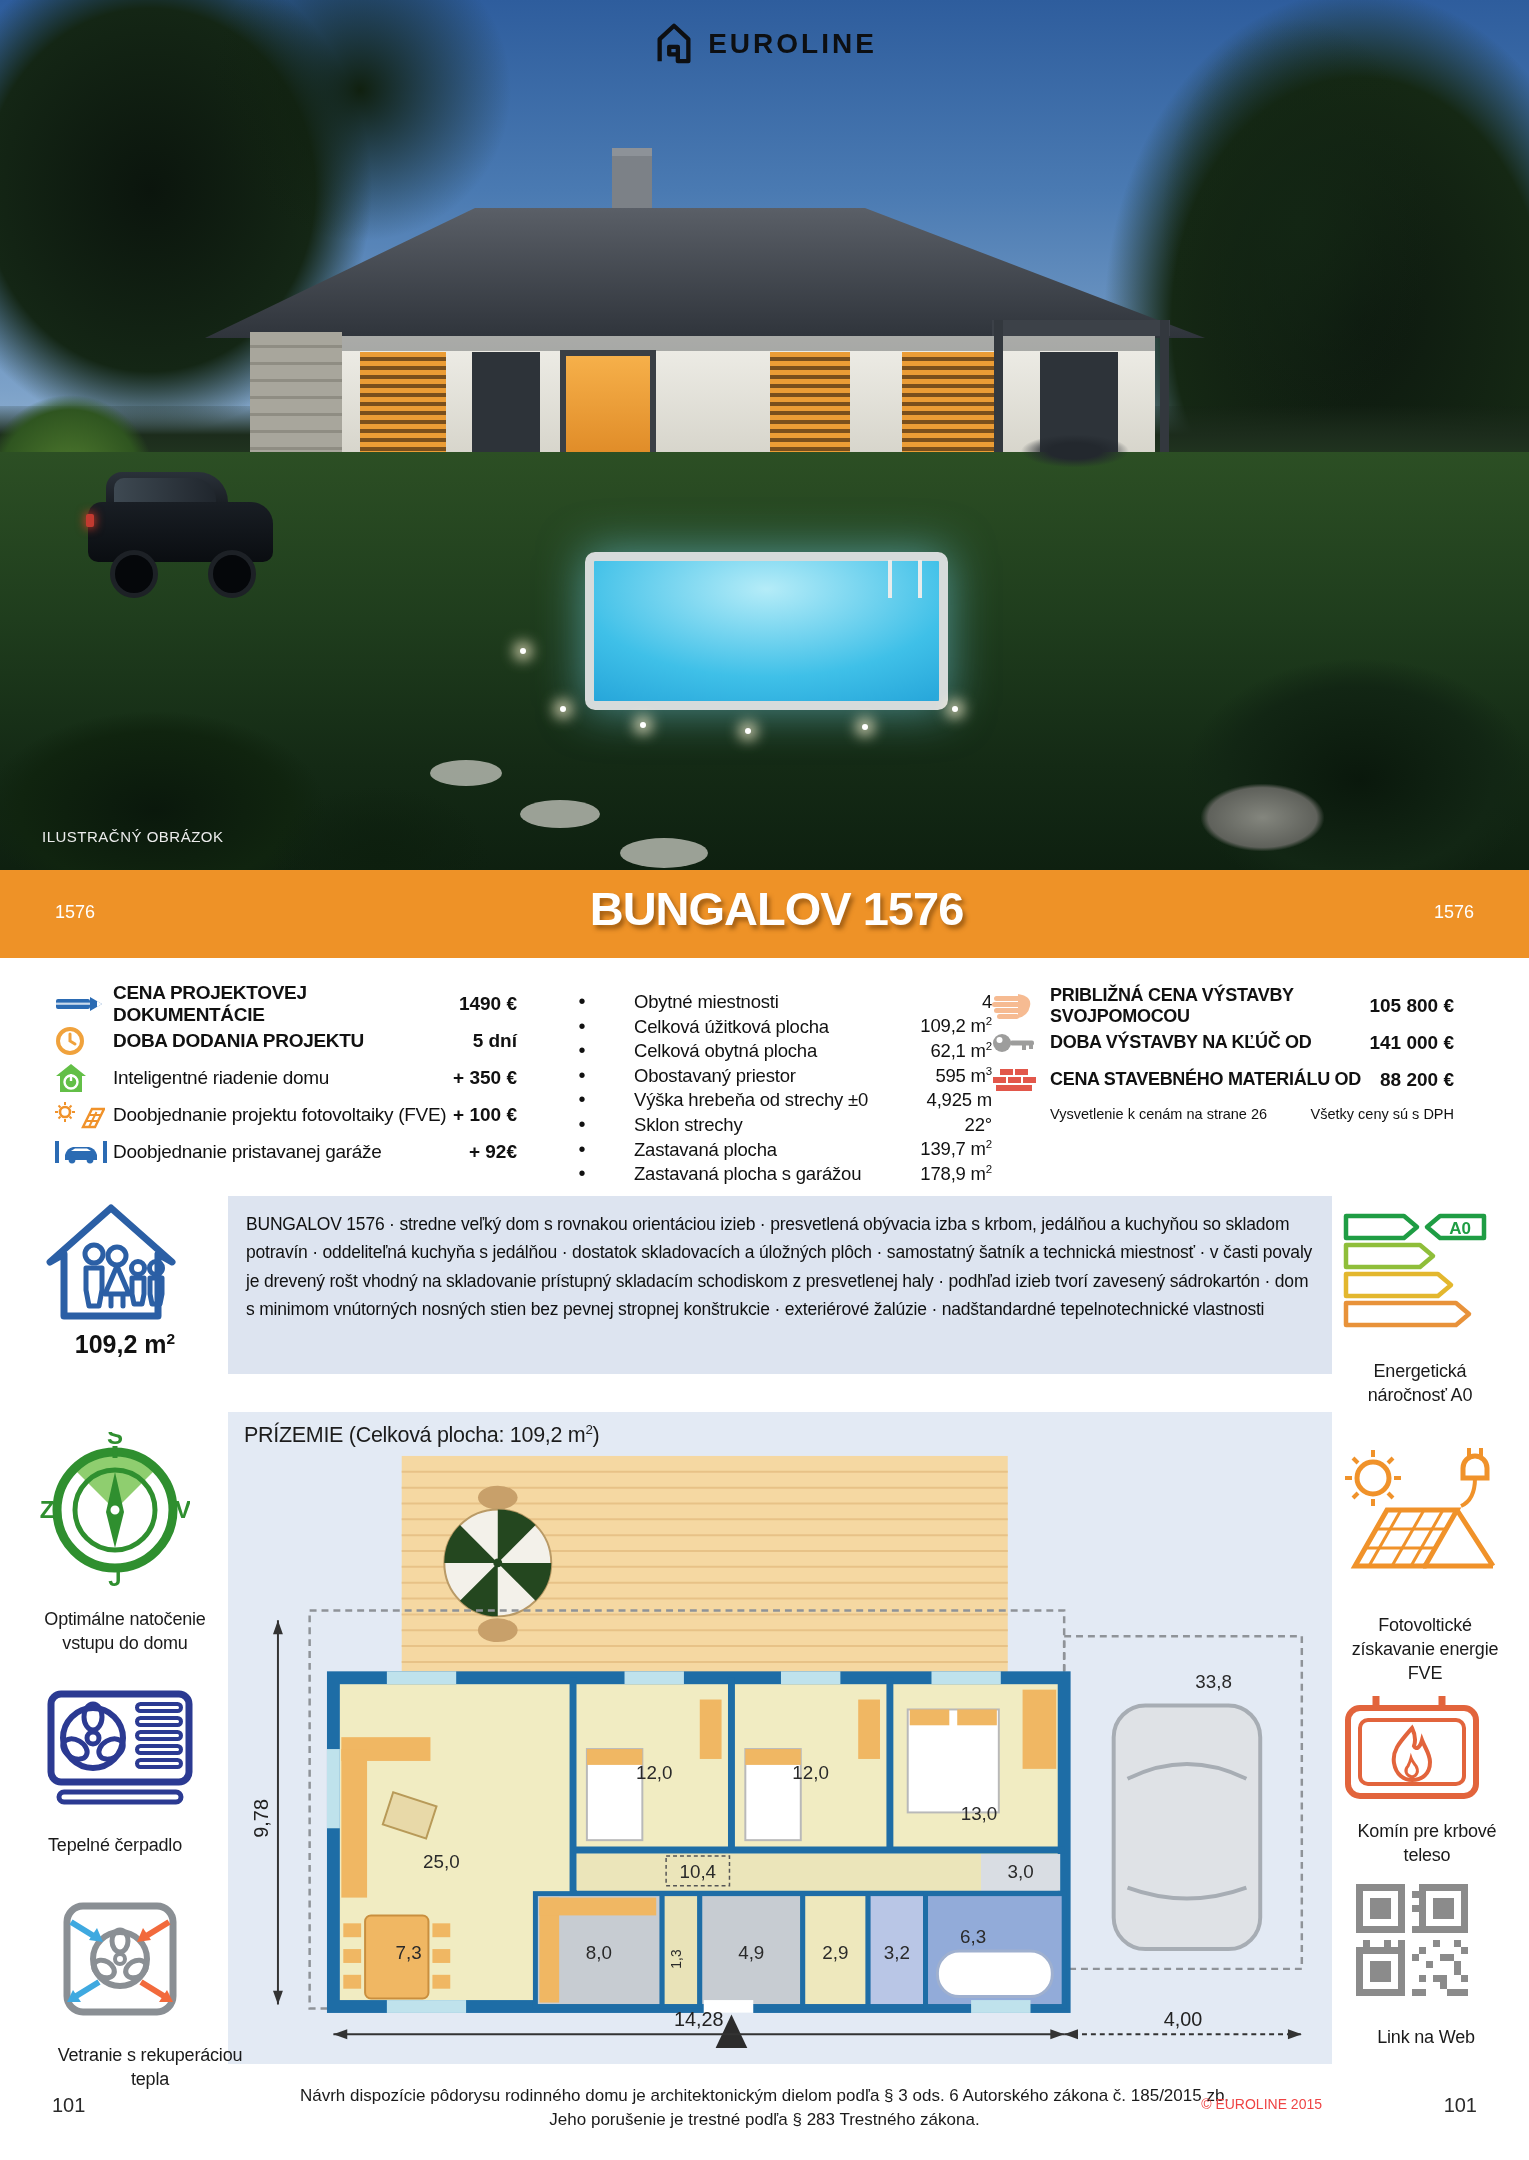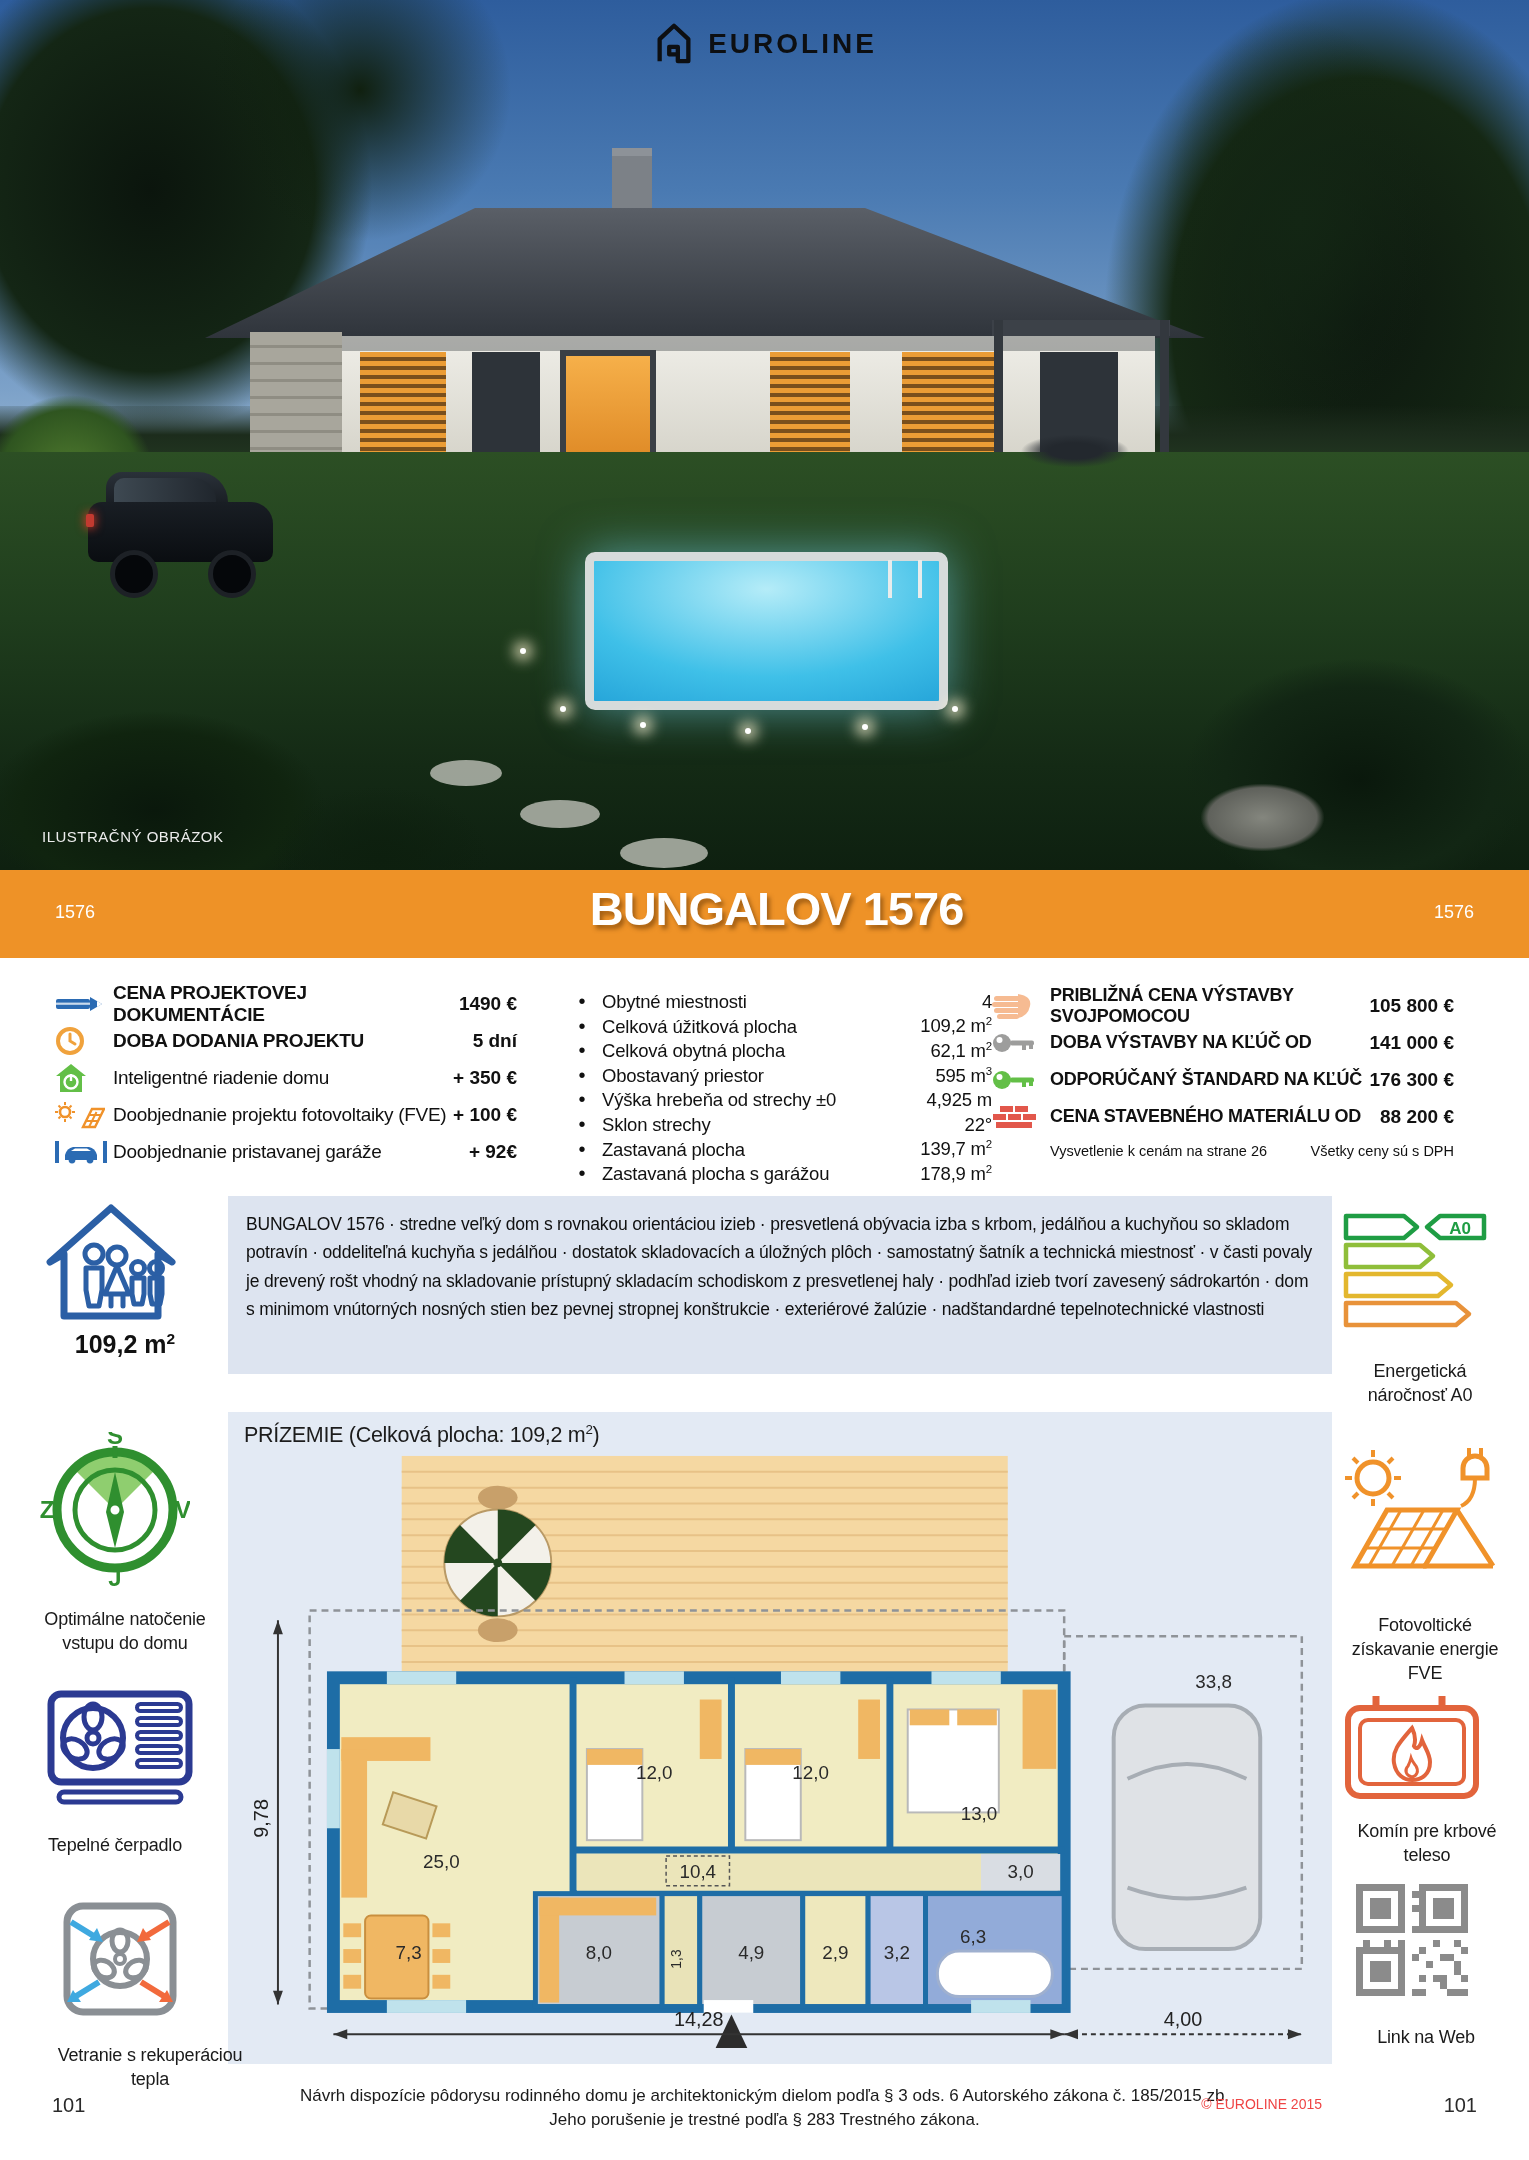--- a/index.html
+++ b/index.html
@@ -65,21 +65,21 @@
   .orow{display:flex;align-items:center;height:37px;}
   .oicon{width:58px;flex:0 0 58px;display:flex;align-items:center;}
   .olabel{flex:1;font-size:19px;letter-spacing:-.3px;}
   .olabel.strong{font-weight:700;}
   .ovalue{font-size:19px;font-weight:700;white-space:nowrap;}
   .col1{left:55px;top:985px;width:462px;}
   .col3{left:992px;top:987px;width:462px;}
   .col3 .olabel{font-weight:700;font-size:18px;}
   .notes{display:flex;justify-content:space-between;font-size:14.5px;margin-top:8px;padding-left:58px;}
   .col2{left:562px;top:990px;width:430px;}
-  .srow{display:flex;align-items:baseline;height:24.6px;font-size:18.5px;letter-spacing:-.2px;}
+  .srow{display:flex;align-items:baseline;height:24.6px;font-size:18.5px;letter-spacing:-.2px;gap:32px;}
   .srow .sb{width:40px;flex:0 0 40px;text-align:center;}
   .srow .sb::before{content:"•";font-size:20px;}
   .srow .slabel{flex:1;}
   .srow .svalue{white-space:nowrap;}
   sup{font-size:.62em;}
 
   
   .descbox{position:absolute;left:228px;top:1196px;width:1104px;height:178px;background:#dde4f0;box-sizing:border-box;
            padding:14px 18px;font-size:17.5px;line-height:1.62;letter-spacing:-.2px;color:#101010;}
   .feature{position:absolute;display:flex;flex-direction:column;align-items:flex-start;}
@@ -306,35 +306,20 @@
               <rect x="30" y="12" width="4" height="6"></rect>
               <rect x="37" y="12" width="4" height="5"></rect>
             </g>
           </svg>
       </span>
       <span class="olabel">DOBA VÝSTAVBY NA KĽÚČ OD</span>
       <span class="ovalue">141 000 €</span>
     </div>
     <div class="orow">
       <span class="oicon">
-        <svg width="44" height="22" viewBox="0 0 44 22">
-            <g fill="#63bf47">
-              <circle cx="10" cy="11" r="9"></circle>
-              <circle cx="7.5" cy="8" r="3" fill="#fff"></circle>
-              <rect x="18" y="8.5" width="24" height="5" rx="2"></rect>
-              <rect x="30" y="12" width="4" height="6"></rect>
-              <rect x="37" y="12" width="4" height="5"></rect>
-            </g>
-          </svg>
-      </span>
-      <span class="olabel">ODPORÚČANÝ ŠTANDARD NA KĽÚČ</span>
-      <span class="ovalue">176 300 €</span>
-    </div>
-    <div class="orow">
-      <span class="oicon">
         <svg width="44" height="24" viewBox="0 0 44 24">
             <g fill="#e2574b">
               <rect x="8" y="1" width="13" height="6"></rect>
               <rect x="23" y="1" width="13" height="6"></rect>
               <rect x="1" y="9" width="13" height="6"></rect>
               <rect x="16" y="9" width="13" height="6"></rect>
               <rect x="31" y="9" width="13" height="6"></rect>
               <rect x="4" y="17" width="36" height="6"></rect>
             </g>
           </svg>

